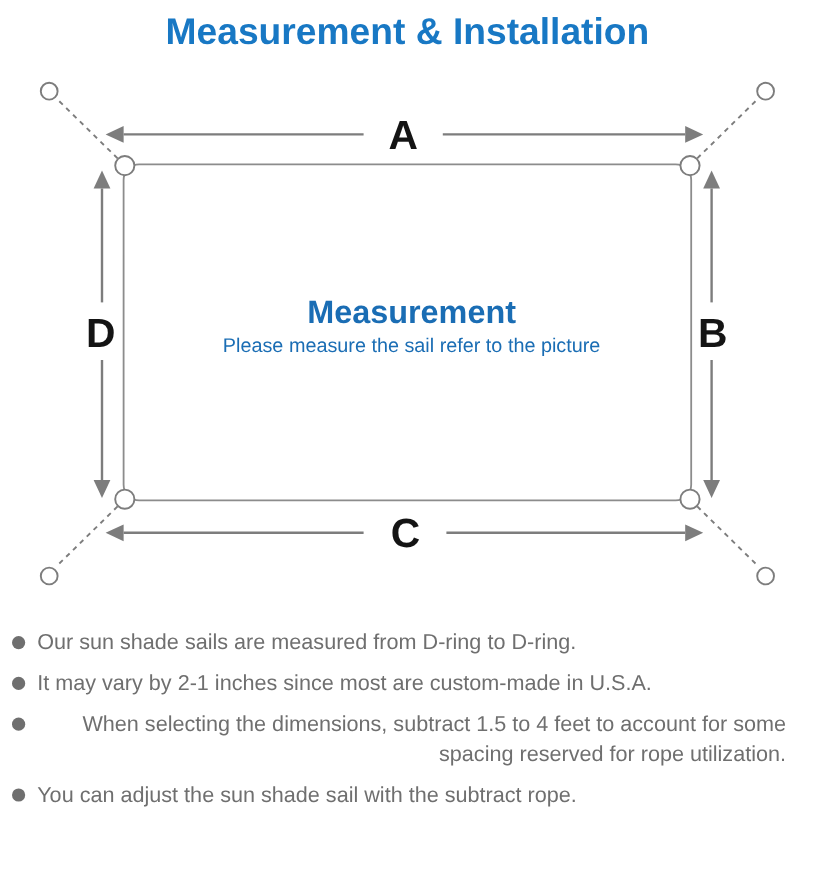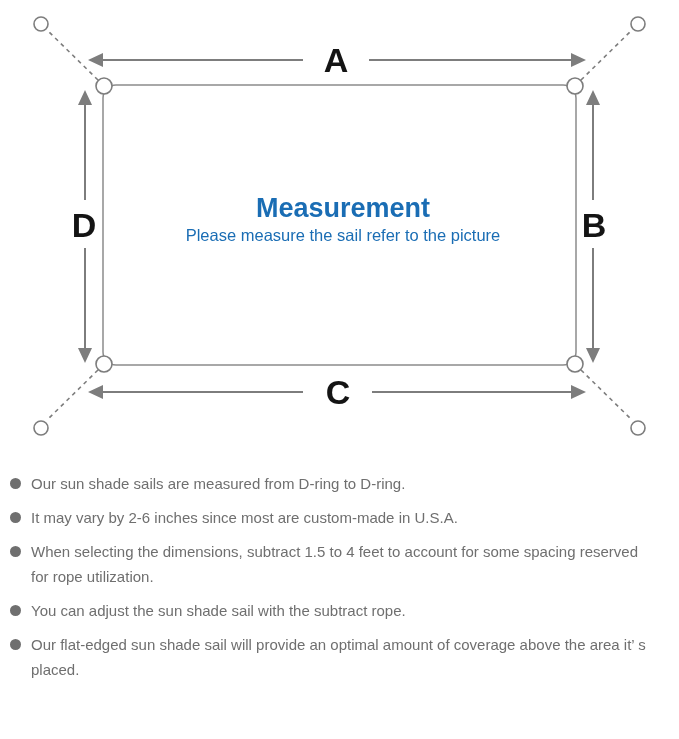--- a/index.html
+++ b/index.html
@@ -48,28 +48,29 @@
     margin:16px 0 0;padding:0 8px 0 10px;list-style:none;
   }
   ul.notes li{
     display:flex;align-items:flex-start;gap:10px;margin:0 0 9px;
   }
   .dot{
     flex:none;width:11px;height:11px;border-radius:50%;
     background:var(--text-gray);margin-top:7px;
   }
   .note-text{
-    font-size:15px;line-height:25px;color:var(--text-gray);max-width:624px;
+    font-size:18px;line-height:25px;color:var(--text-gray);max-width:624px;text-align:right;
   }
 </style>
 </head>
 <body>
 
 <div class="page">
 
+  <h1 class="page-title">Measurement &amp; Installation</h1>
 
   <svg class="diagram" viewBox="0 0 679 455">
 
     <line class="rope" x1="98" y1="80" x2="47" y2="30"></line>
     <line class="rope" x1="581" y1="80" x2="632" y2="30"></line>
     <line class="rope" x1="98" y1="370" x2="47" y2="420"></line>
     <line class="rope" x1="581" y1="370" x2="632" y2="420"></line>
 
     <circle class="anchor" cx="41" cy="24" r="7"></circle>
     <circle class="anchor" cx="638" cy="24" r="7"></circle>
@@ -113,32 +114,28 @@
 
   <ul class="notes">
 
       <li>
         <span class="dot"></span>
         <span class="note-text">Our sun shade sails are measured from D-ring to D-ring.</span>
       </li>
 
       <li>
         <span class="dot"></span>
-        <span class="note-text">It may vary by 2-6 inches since most are custom-made in U.S.A.</span>
+        <span class="note-text">It may vary by 2-1 inches since most are custom-made in U.S.A.</span>
       </li>
 
       <li>
         <span class="dot"></span>
         <span class="note-text">When selecting the dimensions, subtract 1.5 to 4 feet to account for some spacing reserved for rope utilization.</span>
       </li>
 
       <li>
         <span class="dot"></span>
         <span class="note-text">You can adjust the sun shade sail with the subtract rope.</span>
       </li>
 
-      <li>
-        <span class="dot"></span>
-        <span class="note-text">Our flat-edged sun shade sail will provide an optimal amount of coverage above the area it’ s placed.</span>
-      </li>
     </ul>
 
 </div>
 
 </body></html>

